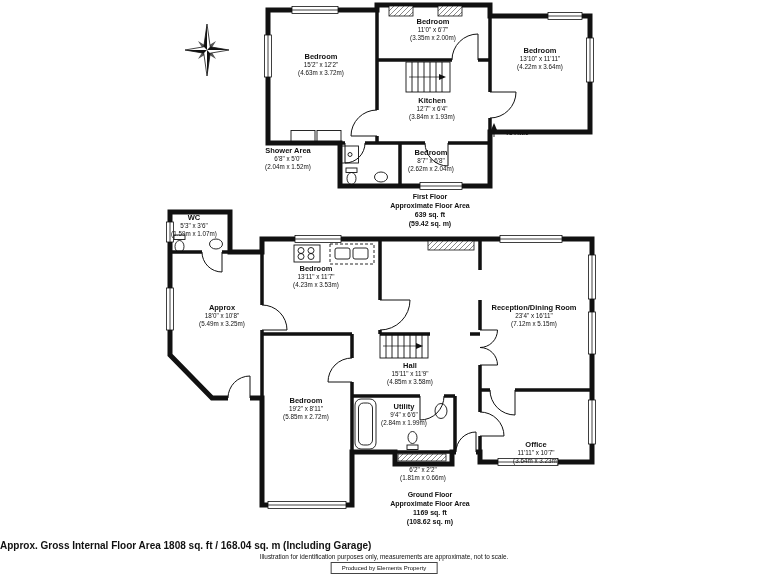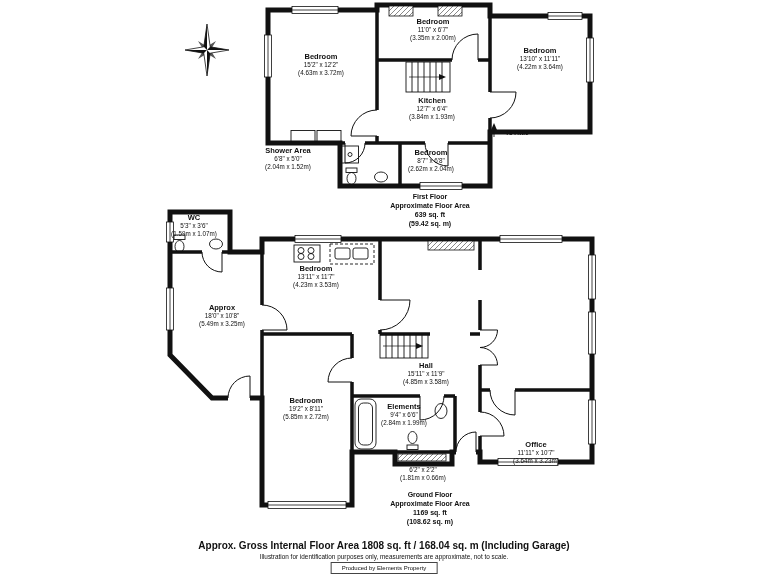--- a/index.html
+++ b/index.html
@@ -8,21 +8,21 @@
   svg{position:absolute;left:0;top:0;}
   .wall{stroke:#111;stroke-width:5;fill:none;}
   .iwall{stroke:#111;stroke-width:3.5;fill:none;}
   .door{stroke:#111;stroke-width:1;fill:none;}
   .fix{stroke:#111;stroke-width:.9;fill:none;}
   .lbl{position:absolute;transform:translateX(-50%);text-align:center;white-space:nowrap;}
   .rname{font-size:7.5px;font-weight:700;line-height:1.25;}
   .rdim{font-size:6.3px;line-height:1.2;}
   .sline{font-size:7px;font-weight:700;line-height:1.3;}
   .attic{font-size:6.5px;font-weight:700;}
-  .footer-title{position:absolute;left:0;right:0;top:540px;text-align:center;font-size:10px;font-weight:700;}
+  .footer-title{position:absolute;left:0;right:0;top:540px;font-size:10px;font-weight:700;}
   .footer-disc{position:absolute;left:0;right:0;top:553px;text-align:center;font-size:6.4px;}
   .credit{position:absolute;left:50%;top:562px;transform:translateX(-50%);
           border:1px solid #444;font-size:6px;padding:2px 10px;background:#fff;}
 </style>
 </head>
 <body>
 
 <div class="canvas">
 
 <svg id="plan" width="768" height="576" viewBox="0 0 768 576">
@@ -204,32 +204,37 @@
 <div class="lbl" style="left:316px;top:264px">
   <div class="rname">Bedroom</div>
   <div class="rdim">13'11" x 11'7"</div>
   <div class="rdim">(4.23m x 3.53m)</div>
 </div>
 <div class="lbl" style="left:222px;top:303px">
   <div class="rname">Approx</div>
   <div class="rdim">18'0" x 10'8"</div>
   <div class="rdim">(5.49m x 3.25m)</div>
 </div>
-<div class="lbl" style="left:426px;top:361px">
+<div class="lbl" style="left:534px;top:303px">
+  <div class="rname">Reception/Dining Room</div>
+  <div class="rdim">23'4" x 16'11"</div>
+  <div class="rdim">(7.12m x 5.15m)</div>
+</div>
+<div class="lbl" style="left:410px;top:361px">
   <div class="rname">Hall</div>
   <div class="rdim">15'11" x 11'9"</div>
   <div class="rdim">(4.85m x 3.58m)</div>
 </div>
 <div class="lbl" style="left:306px;top:396px">
   <div class="rname">Bedroom</div>
   <div class="rdim">19'2" x 8'11"</div>
   <div class="rdim">(5.85m x 2.72m)</div>
 </div>
 <div class="lbl" style="left:404px;top:402px">
-  <div class="rname">Elements</div>
+  <div class="rname">Utility</div>
   <div class="rdim">9'4" x 6'6"</div>
   <div class="rdim">(2.84m x 1.99m)</div>
 </div>
 <div class="lbl" style="left:536px;top:440px">
   <div class="rname">Office</div>
   <div class="rdim">11'11" x 10'7"</div>
   <div class="rdim">(3.64m x 3.23m)</div>
 </div>
 <div class="lbl" style="left:423px;top:466px">
   <div class="rdim">6'2" x 2'2"</div>

